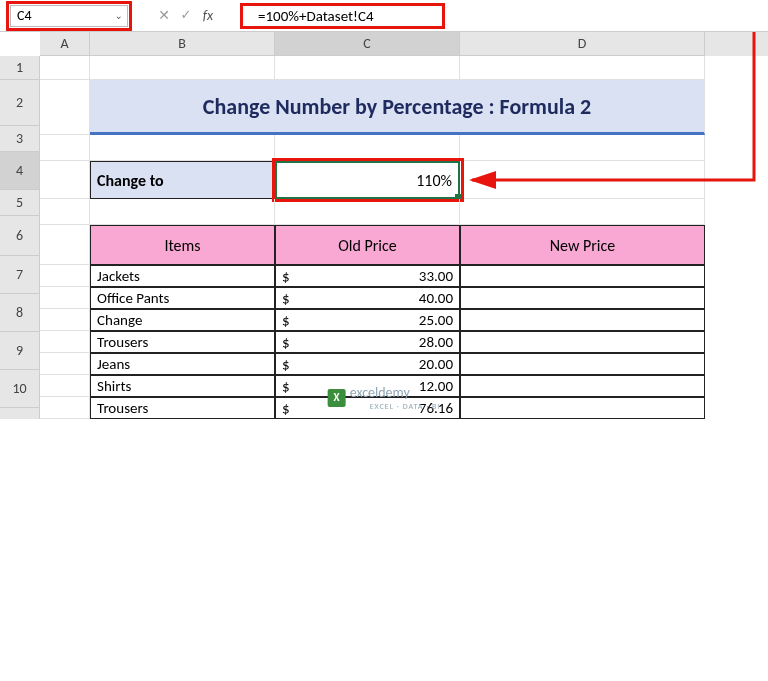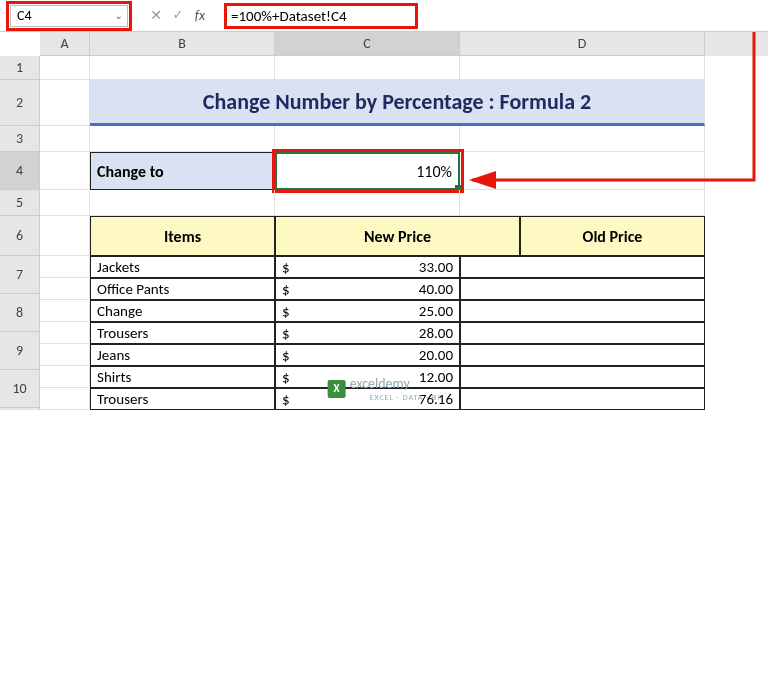--- a/index.html
+++ b/index.html
@@ -1,53 +1,53 @@
 <!DOCTYPE html>
 <html><head>
 <meta charset="utf-8">
 <style>
 * { box-sizing: border-box; margin: 0; padding: 0; }
 body { font-family: Calibri, Arial, sans-serif; font-size: 15px; background: #fff; width: 768px; position: relative; }
-.formula-bar { display: flex; align-items: center; height: 32px; border-bottom: 1px solid #ccc; padding: 2px 6px; gap: 10px; }
+.formula-bar { display: flex; align-items: center; height: 32px; border-bottom: 1px solid #ccc; padding: 2px 6px; gap: 18px; }
 .name-box-wrap { border: 3px solid #e8150d; padding: 1px; }
 .name-box { width: 118px; height: 22px; border: 1px solid #bbb; display: flex; align-items: center; padding: 0 6px; font-size: 14px; position: relative; }
 .name-box .chev { position: absolute; right: 4px; color: #666; font-size: 10px; }
 .fb-btns { display: flex; gap: 2px; color: #999; font-size: 13px; padding: 0 4px; }
 .fb-btn { width: 20px; text-align: center; }
 .fx { font-style: italic; color: #555; font-size: 14px; }
 .formula-input-wrap { border: 3px solid #e8150d; padding: 1px 4px; }
-.formula-input { font-size: 15px; min-width: 180px; }
+.formula-input { font-size: 15px; min-width: 180px; margin-left: 11px; }
 .grid-area { position: relative; }
 .col-headers { display: flex; margin-left: 40px; background: #e6e6e6; }
 .col-h { border-right: 1px solid #ccc; border-bottom: 1px solid #ccc; text-align: center; font-size: 14px; color: #444; padding: 3px 0; }
 .col-h.active { background: #d2d2d2; }
 .col-A { width: 50px; }
 .col-B { width: 185px; }
 .col-C { width: 185px; }
 .col-D { width: 245px; }
 .row-headers { position: absolute; left: 0; top: 0; width: 40px; background: #e6e6e6; }
 .row-h { border-bottom: 1px solid #ccc; border-right: 1px solid #ccc; text-align: center; font-size: 14px; color: #444; display: flex; align-items: center; justify-content: center; }
 .row-h.active { background: #d2d2d2; }
 .rows { margin-left: 40px; }
 .row { display: flex; position: relative; }
 .cell { border-right: 1px solid #e0e0e0; border-bottom: 1px solid #e0e0e0; display: flex; align-items: center; padding: 0 6px; overflow: visible; white-space: nowrap; }
 .r1 { height: 24px; }
-.r2 { height: 46px; }
+.r2 { height: 55px; }
 .r3 { height: 26px; }
 .r4 { height: 38px; }
 .r5 { height: 26px; }
 .r6 { height: 40px; }
 .rdata { height: 22px; }
 .row-h.r1{height:24px}.row-h.r2{height:46px}.row-h.r3{height:26px}.row-h.r4{height:38px}.row-h.r5{height:26px}.row-h.r6{height:40px}.row-h.rdata{height:38px}
 .title-cell { background: #d9e1f2; color: #1f2b5e; font-weight: bold; font-size: 22px; justify-content: center; border-bottom: 3px solid #4472c4; }
 .label-cell { background: #d9e1f2; font-weight: bold; font-size: 16px; border: 1px solid #222; text-align: center; }
 .selected-cell { border: 2px solid #217346; text-align: left; justify-content: flex-end; font-size: 16px; position: relative; }
 .selected-cell::after { content:''; position:absolute; right:-3px; bottom:-3px; width:6px; height:6px; background:#217346; }
 .hl-box { position: absolute; border: 3px solid #e8150d; pointer-events: none; }
-.th-cell { background: #fef9c3; font-weight: bold; font-size: 16px; justify-content: center; border: 1px solid #222; }
+.th-cell { background: #f9a8d4; font-weight: normal; font-size: 16px; justify-content: center; border: 1px solid #222; }
 .td-cell { border: 1px solid #222; font-size: 15px; }
 .price-cell { justify-content: space-between; }
 .dollar { }
 .amount { }
 .arrow-svg { position: absolute; top: 0; left: 0; pointer-events: none; }
 .watermark { position: absolute; left: 50%; transform: translateX(-50%); bottom: 8px; display: flex; align-items: center; gap: 4px; color: #8fa7b5; font-size: 14px; }
 .watermark .logo { width: 18px; height: 18px; background: #3b8e3b; border-radius: 2px; display:flex; align-items:center; justify-content:center; color:#fff; font-size:11px; font-weight:bold; }
 .watermark .sub { font-size: 8px; letter-spacing: 1px; padding-left: 20px; }
 .cancel-x { color:#999; font-size:14px; }
 </style>
@@ -122,22 +122,22 @@
       </div>
       <div class="row r5">
         <div class="cell col-A"></div>
         <div class="cell col-B"></div>
         <div class="cell col-C"></div>
         <div class="cell col-D"></div>
       </div>
       <div class="row r6">
         <div class="cell col-A"></div>
         <div class="cell col-B th-cell">Items</div>
+        <div class="cell col-C th-cell">Old Price</div>
         <div class="cell col-D th-cell">New Price</div>
-        <div class="cell col-C th-cell">Old Price</div>
       </div>
       <div id="data-rows">
           <div class="row rdata">
             <div class="cell col-A"></div>
             <div class="cell col-B td-cell">Jackets</div>
             <div class="cell col-C td-cell price-cell">
               <span class="dollar">$</span>
               <span class="amount">33.00</span>
             </div>
             <div class="cell col-D td-cell"></div>

